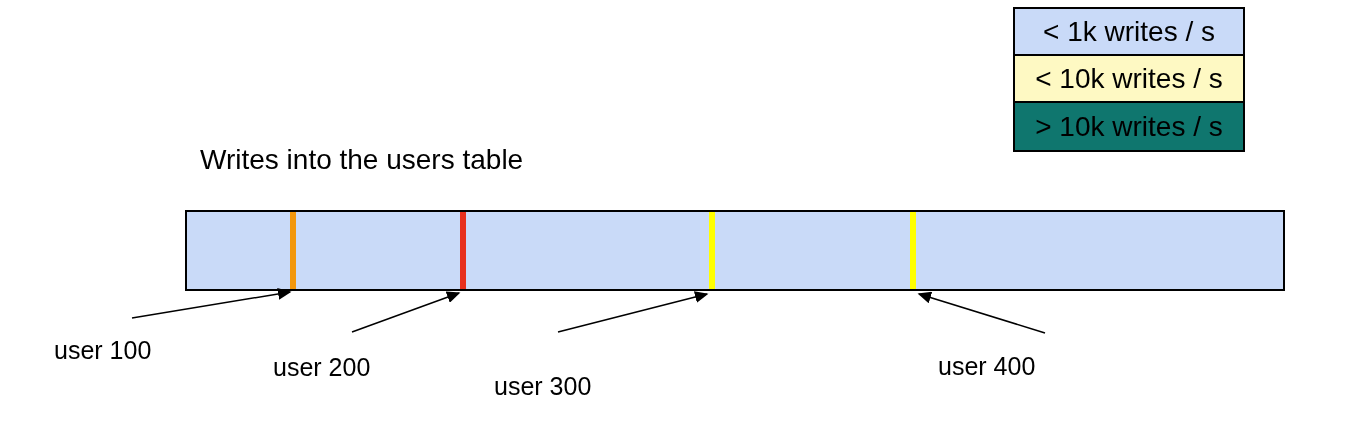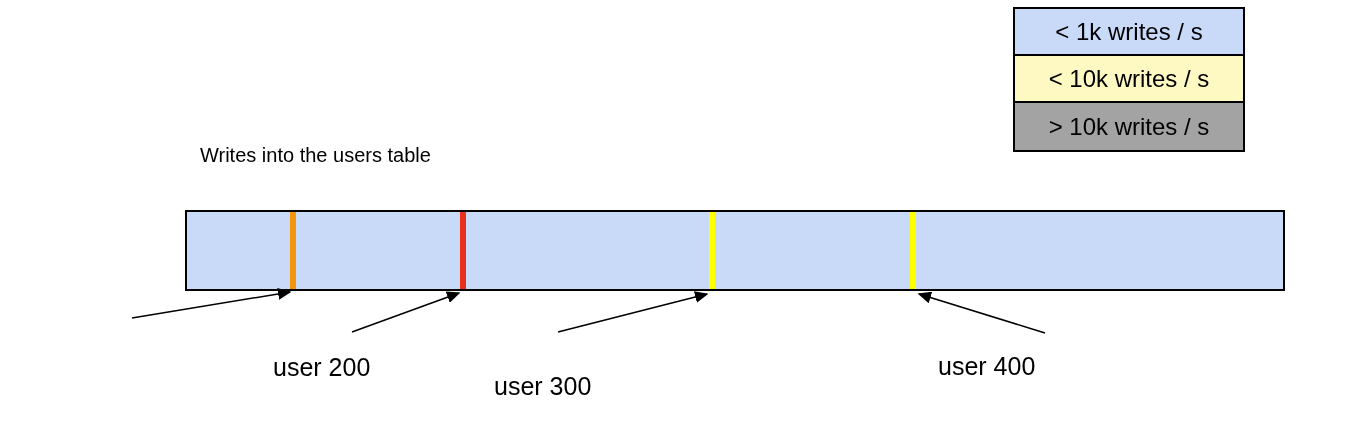--- a/index.html
+++ b/index.html
@@ -13,41 +13,41 @@
     width: 1350px;
     height: 422px;
     background: #ffffff;
     overflow: hidden;
     color: #000000;
   }
   .title {
     position: absolute;
     left: 200px;
     top: 143px;
-    font-size: 20px;
+    font-size: 28px;
     line-height: 1.2;
     color: #000000;
     white-space: nowrap;
   }
   .legend {
     position: absolute;
     left: 1013px;
     top: 7px;
     width: 232px;
     border: 2px solid #000000;
     box-sizing: border-box;
   }
   .legend-row {
     height: 47px;
     box-sizing: border-box;
     border-bottom: 2px solid #000000;
     display: flex;
     align-items: center;
     justify-content: center;
-    font-size: 24px;
+    font-size: 28px;
     white-space: nowrap;
   }
   .legend-row:last-child { border-bottom: none; }
   .bar {
     position: absolute;
     left: 185px;
     top: 210px;
     width: 1100px;
     height: 81px;
     box-sizing: border-box;
@@ -86,21 +86,21 @@
 
   <div class="title">Writes into the users table</div>
 
   <div class="legend">
     <div class="legend-row" style="background: rgb(201, 218, 248);">
       <span>&lt; 1k writes / s</span>
     </div>
     <div class="legend-row" style="background: #fef9c3;">
       <span>&lt; 10k writes / s</span>
     </div>
-    <div class="legend-row" style="background: #a3a3a3;">
+    <div class="legend-row" style="background: #0f766e;">
       <span>&gt; 10k writes / s</span>
     </div>
   </div>
 
   <div class="bar" style="background: rgb(201, 218, 248);">
     <div class="stripe" style="left: 103px; background: rgb(242, 151, 13);"></div>
     <div class="stripe" style="left: 273px; background: rgb(232, 48, 29);"></div>
     <div class="stripe" style="left: 522px; background: rgb(255, 255, 0);"></div>
     <div class="stripe" style="left: 723px; background: rgb(255, 255, 0);"></div>
   </div>
@@ -110,17 +110,18 @@
       <marker id="ah" markerWidth="10" markerHeight="8" refX="8" refY="4" orient="auto">
         <path d="M0,0 L9,4 L0,8 z" fill="#000000"></path>
       </marker>
     </defs>
     <line x1="132" y1="318" x2="290" y2="292" stroke="#000000" stroke-width="1.5" marker-end="url(#ah)"></line>
     <line x1="352" y1="332" x2="459" y2="293" stroke="#000000" stroke-width="1.5" marker-end="url(#ah)"></line>
     <line x1="558" y1="332" x2="707" y2="294" stroke="#000000" stroke-width="1.5" marker-end="url(#ah)"></line>
     <line x1="1045" y1="333" x2="919" y2="294" stroke="#000000" stroke-width="1.5" marker-end="url(#ah)"></line>
   </svg>
 
+  <div class="user-label lbl-100">user 100</div>
   <div class="user-label lbl-200">user 200</div>
   <div class="user-label lbl-300">user 300</div>
   <div class="user-label lbl-400">user 400</div>
 
 </div>
 
 </body></html>

